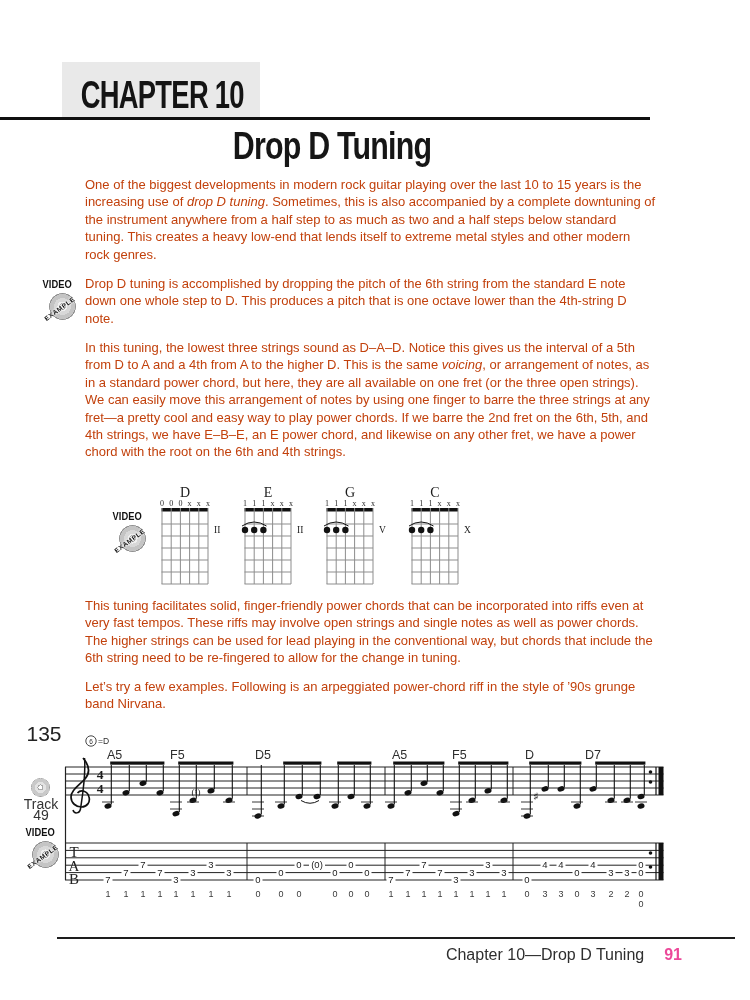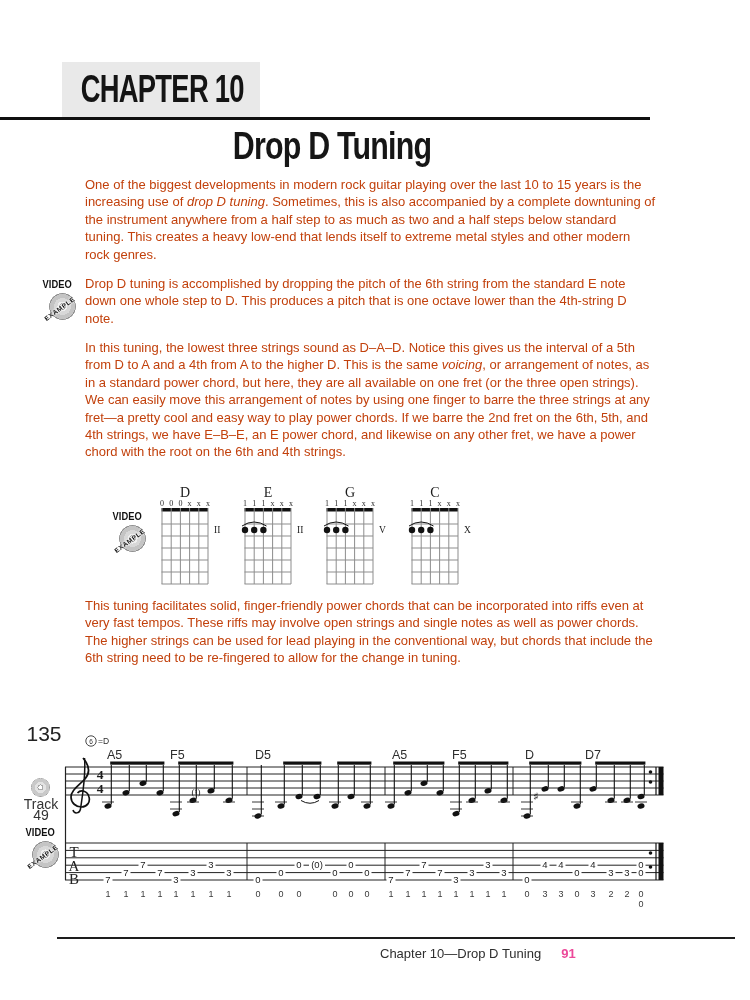--- a/index.html
+++ b/index.html
@@ -1,21 +1,21 @@
 <!DOCTYPE html>
 <html><head>
 <meta charset="utf-8">
 <style>
   html,body{margin:0;padding:0;background:#fff;}
   .page{position:relative;width:750px;height:1000px;background:#fff;overflow:hidden;
         font-family:"Liberation Sans",sans-serif;color:#434343;}
   .abs{position:absolute;}
   
   .chapter-box{position:absolute;left:62px;top:62px;width:198px;height:55px;background:#e9e9e9;
-               display:flex;align-items:center;}
+               display:flex;align-items:flex-end;}
   .chapter-text{display:inline-block;font-size:38px;font-weight:bold;color:#141414;
                 letter-spacing:-1px;transform:scaleX(.72);transform-origin:left center;
                 padding-left:26px;white-space:nowrap;}
   .chapter-rule{position:absolute;left:0;top:117px;width:650px;height:3px;background:#101010;}
   .title-wrap{position:absolute;left:0;top:125px;width:665px;text-align:center;}
   .title-text{display:inline-block;font-size:38px;font-weight:bold;color:#161616;
               letter-spacing:-1px;transform:scaleX(.8);transform-origin:center;white-space:nowrap;}
   
   .para{position:absolute;left:85px;width:572px;font-size:13px;line-height:17.4px;color:#c2410c;}
   .it{font-style:italic;}
@@ -46,21 +46,21 @@
   .tabletter{font:15px "Liberation Serif",serif;fill:#222;}
   .chord-name{font:14px "Liberation Serif",serif;}
   .chord-fing{font:8px "Liberation Serif",serif;fill:#2b2b2b;}
   .chord-pos{font:9.5px "Liberation Serif",serif;}
   .acc{font:9px "Liberation Serif",serif;}
   .tuninglbl{font:8.5px "Liberation Sans",sans-serif;fill:#2e2e2e;}
   .tuningnum{font:6.5px "Liberation Sans",sans-serif;fill:#2e2e2e;}
   
   .footer-rule{position:absolute;left:57px;top:937px;width:678px;height:2px;background:#1d1d1d;}
   .footer{position:absolute;left:380px;top:946px;width:302px;display:flex;
-          justify-content:flex-start;gap:20px;font-size:13px;color:#2e2e2e;}
+          justify-content:flex-end;gap:20px;font-size:16px;color:#2e2e2e;}
   .footer .pg{font-weight:bold;color:#ec4899;}
 </style>
 </head>
 <body>
 
 <div class="page">
 
   <div class="chapter-box">
     <span class="chapter-text">CHAPTER 10</span>
   </div>
@@ -188,20 +188,21 @@
         <line x1="11.5" y1="101" x2="58" y2="101" stroke="#8d8d8d" stroke-width="1"></line>
         <circle cx="12" cy="47" r="3.2" fill="#111"></circle>
         <circle cx="21.2" cy="47" r="3.2" fill="#111"></circle>
         <circle cx="30.4" cy="47" r="3.2" fill="#111"></circle>
         <path d="M 9 43 Q 21 35 33.5 43" fill="none" stroke="#111" stroke-width="1"></path>
         <text x="64" y="50" text-anchor="start" class="chord-pos">X</text>
       </svg>
     </div>
 
   <div class="para" style="top:597px"><span>This tuning facilitates solid, finger-friendly power chords that can be incorporated into riffs even at very fast tempos. These riffs may involve open strings and single notes as well as power chords. The higher strings can be used for lead playing in the conventional way, but chords that include the 6th string need to be re-fingered to allow for the change in tuning.</span></div>
+  <div class="para" style="top:678px"><span>Let’s try a few examples. Following is an arpeggiated power-chord riff in the style of ’90s grunge band Nirvana.</span></div>
 
   <div class="ex-number">135</div>
   <div class="cd-icon"></div>
   <div class="track">
     <div>Track</div>
     <div>49</div>
   </div>
   <div class="vbadge" style="left:23px;top:822px">
     <span class="vlabel">VIDEO</span>
     <div class="disc">

